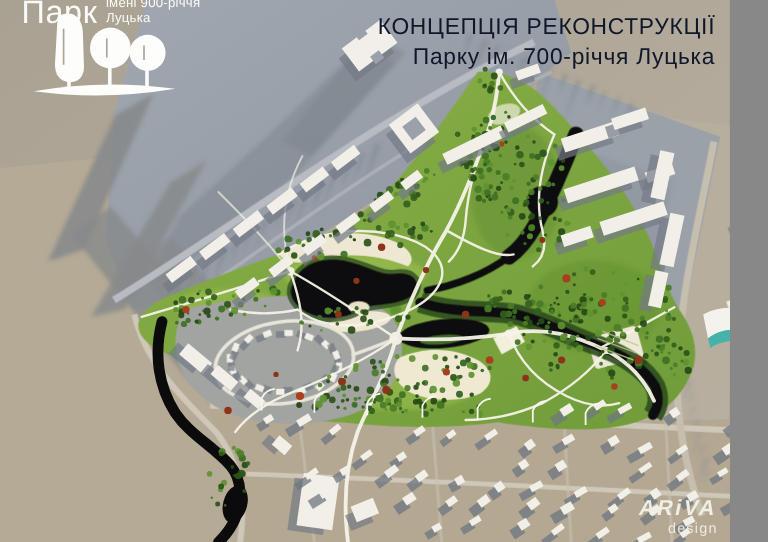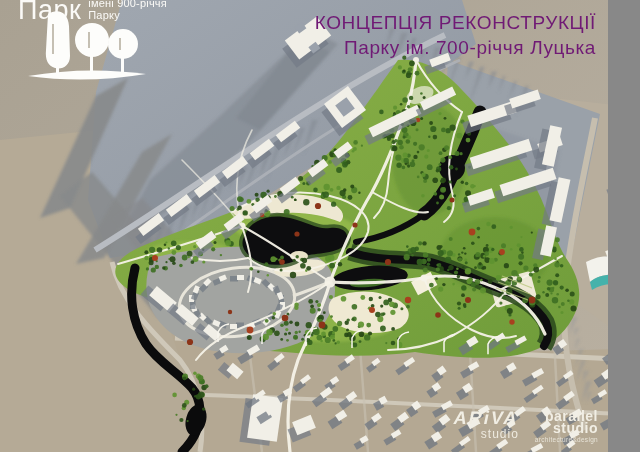--- a/index.html
+++ b/index.html
@@ -9,21 +9,21 @@
     background:var(--background,#ada595);
   }
   .poster svg{position:absolute;left:0;top:0;}
   
   .logo{position:absolute;left:14px;top:4px;width:160px;color:#fbfaf7;}
   .logo-art{display:block;margin-left:6px;}
   .logo-text{display:flex;align-items:flex-end;gap:7px;margin-top:-6px;margin-left:4px;}
   .logo-name{font-size:27px;line-height:24px;font-weight:400;letter-spacing:.5px;}
   .logo-sub{font-size:11px;line-height:11.5px;letter-spacing:.2px;padding-bottom:1px;}
   
-  .title{position:absolute;right:12px;top:10px;text-align:right;color:#701a75;
+  .title{position:absolute;right:12px;top:10px;text-align:right;color:#0f172a;
          font-size:19px;line-height:25px;letter-spacing:.6px;font-weight:400;}
   
   .credits{position:absolute;right:10px;bottom:6px;display:flex;gap:16px;align-items:flex-start;color:#f1eee4;}
   .ariva{text-align:right;}
   .ariva-name{font-size:18px;font-weight:700;letter-spacing:2px;transform:skewX(-12deg);display:inline-block;line-height:16px;}
   .ariva-tag{font-size:12px;letter-spacing:1px;line-height:12px;opacity:.95;}
   .pstudio{text-align:right;line-height:12px;}
   .ps-1{font-size:14px;font-weight:700;letter-spacing:.5px;}
   .ps-2{font-size:14px;font-weight:700;letter-spacing:.5px;}
   .ps-tag{font-size:6.5px;letter-spacing:.3px;opacity:.85;font-weight:400;}
@@ -1024,34 +1024,29 @@
         <circle cx="103" cy="40" r="15"></circle>
         <rect x="101" y="50" width="3" height="20" rx="1"></rect>
         <path d="M8,72 Q66,62 126,70 Q66,80 8,72 Z"></path>
       </g>
       <path d="M33,20 L33,50 M69,28 L69,44 M100,34 L100,46" stroke="#ada595" stroke-width="1.4" fill="none"></path>
     </svg>
     <div class="logo-text">
       <span class="logo-name">Парк</span>
       <span class="logo-sub">
         <span>імені 900-річчя</span><br>
-        <span>Парку</span>
+        <span>Луцька</span>
       </span>
     </div>
   </div>
 
   <div class="title">
     <div>КОНЦЕПЦІЯ РЕКОНСТРУКЦІЇ</div>
     <div>Парку ім. 700-річчя Луцька</div>
   </div>
 
   <div class="credits">
     <div class="ariva">
       <div class="ariva-name">ARiVA</div>
-      <div class="ariva-tag">studio</div>
-    </div>
-    <div class="pstudio">
-      <div class="ps-1">parallel</div>
-      <div class="ps-2">studio</div>
-      <div class="ps-tag">architecture&amp;design</div>
+      <div class="ariva-tag">design</div>
     </div>
   </div>
 </div>
 
 </body></html>

